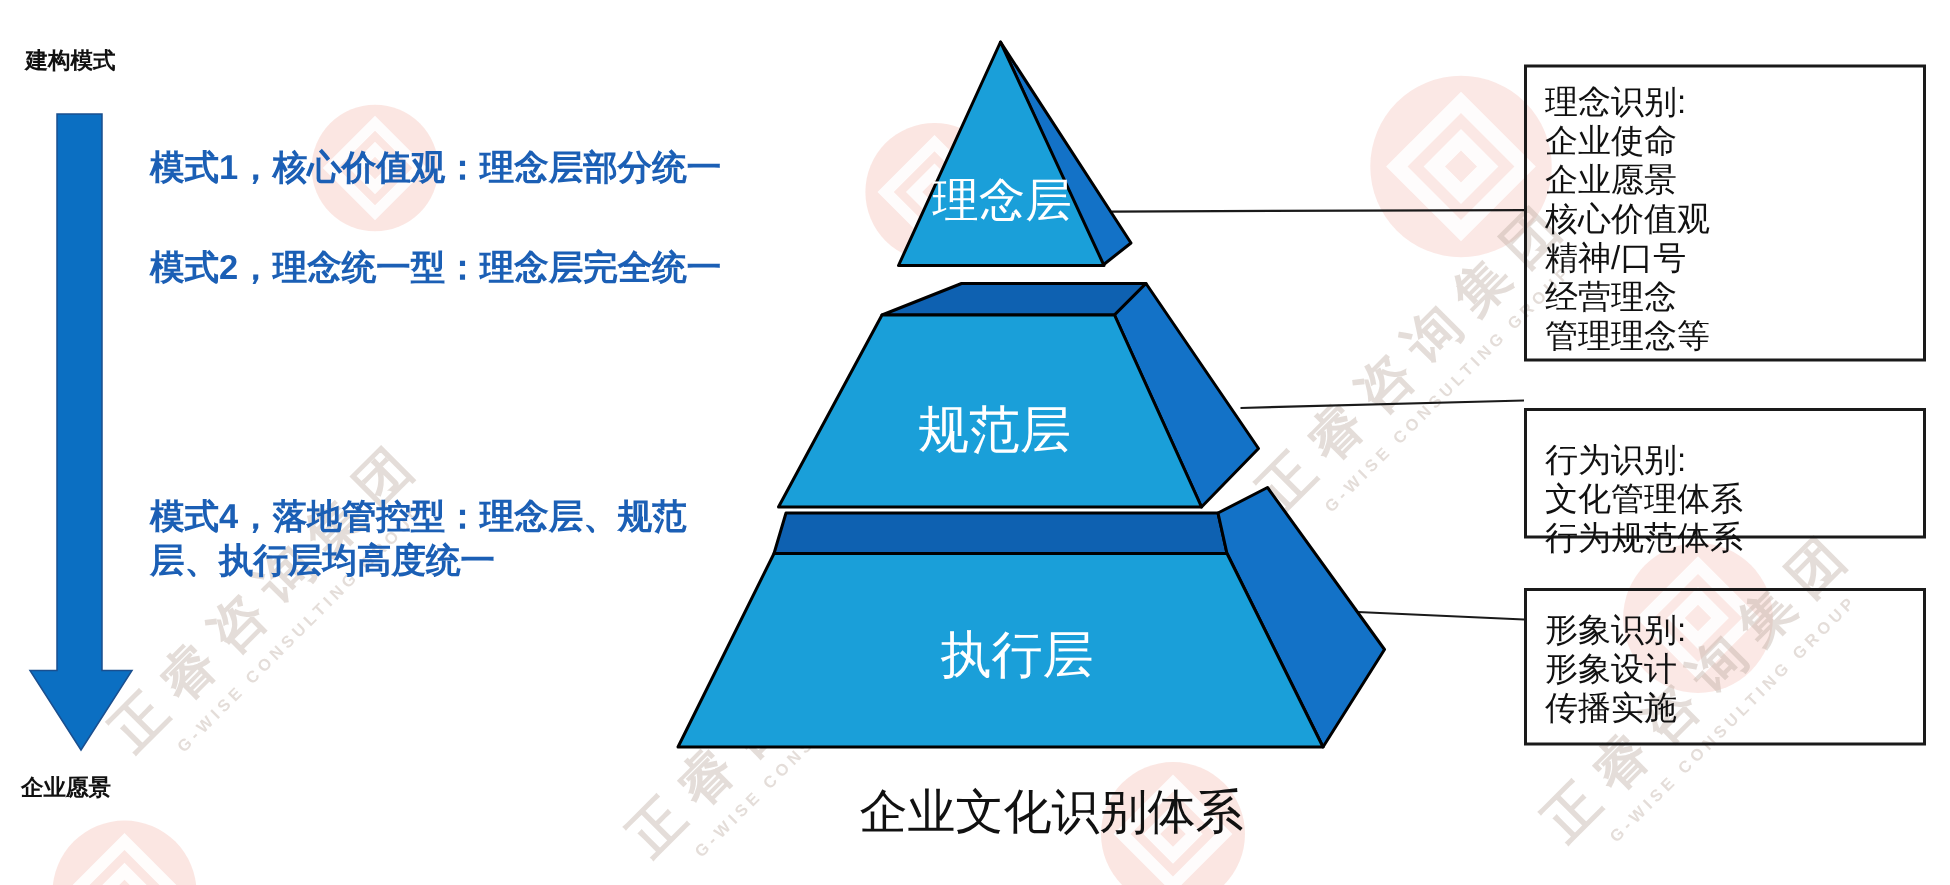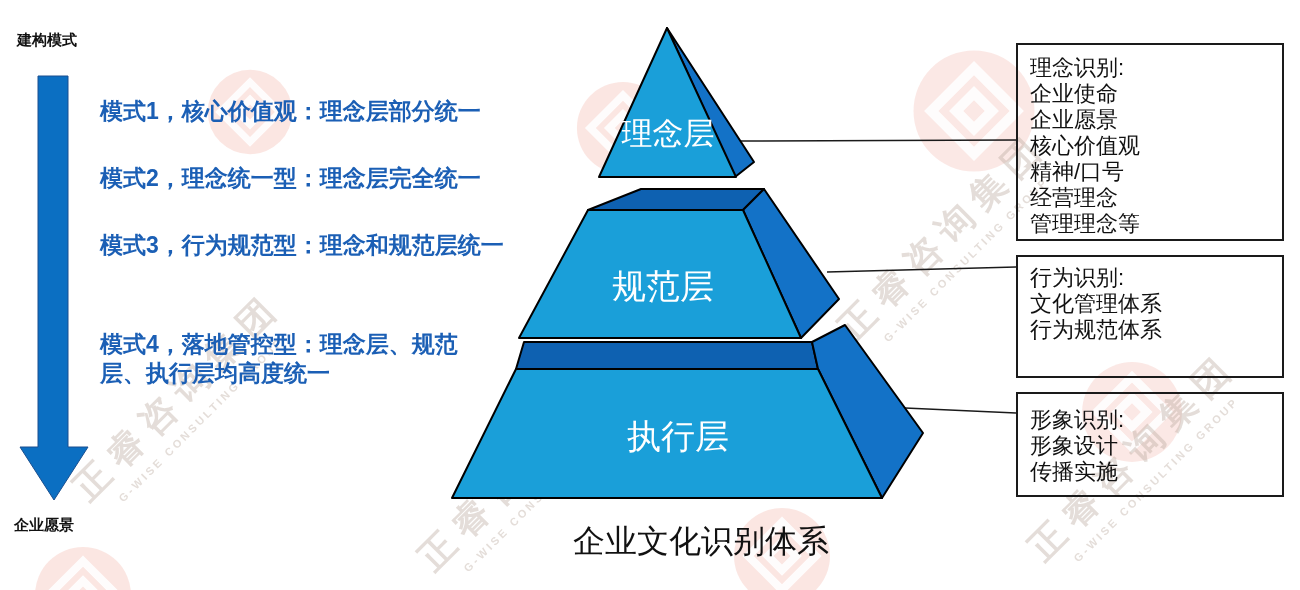--- a/index.html
+++ b/index.html
@@ -98,21 +98,20 @@
     </div>
   </div>
 
   <div class="main-layer">
 
     <div class="black-label" style="left:17px;top:31px">建构模式</div>
     <div class="black-label" style="left:14px;top:516px">企业愿景</div>
 
     <div class="mode-line" style="top:97px">模式1，核心价值观：理念层部分统一</div>
     <div class="mode-line" style="top:164px">模式2，理念统一型：理念层完全统一</div>
-    <div class="mode-line" style="top:231px">模式3，行为规范型：理念和规范层统一</div>
     <div class="mode-line" style="top:330px;width:372px">模式4，落地管控型：理念层、规范层、执行层均高度统一</div>
 
     <svg class="diagram" width="1300" height="590" viewBox="0 0 1300 590">
 
       <polygon points="38,76 68,76 68,447 88,447 54,500 20,447 38,447" stroke="#1a4f8f" stroke-width="1" fill="#0B6FC2"></polygon>
 
       <line x1="741" y1="141" x2="1016" y2="140" stroke="#1a1a1a" stroke-width="1.5"></line>
       <line x1="827" y1="272" x2="1016" y2="267" stroke="#1a1a1a" stroke-width="1.5"></line>
       <line x1="883" y1="407" x2="1016" y2="413" stroke="#1a1a1a" stroke-width="1.5"></line>
 
@@ -137,21 +136,21 @@
     <div class="anno-box" style="top:43px;height:198px">
       <div class="box-title">理念识别:</div>
       <div>企业使命</div>
       <div>企业愿景</div>
       <div>核心价值观</div>
       <div>精神/口号</div>
       <div>经营理念</div>
       <div>管理理念等</div>
     </div>
 
-    <div class="anno-box" style="top:255px;height:123px;padding-top:8px">
+    <div class="anno-box" style="top:272px;height:87px;padding-top:20px">
       <div class="box-title">行为识别:</div>
       <div>文化管理体系</div>
       <div>行为规范体系</div>
     </div>
 
     <div class="anno-box" style="top:392px;height:105px;padding-top:13px">
       <div class="box-title">形象识别:</div>
       <div>形象设计</div>
       <div>传播实施</div>
     </div>

